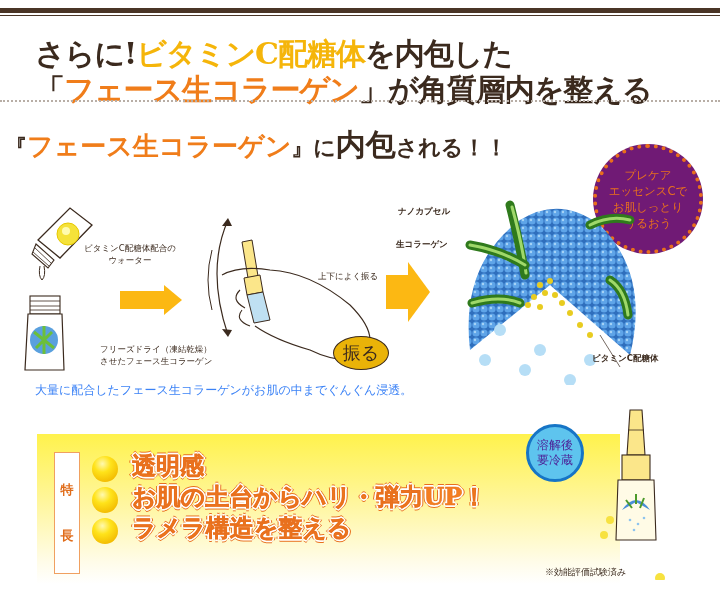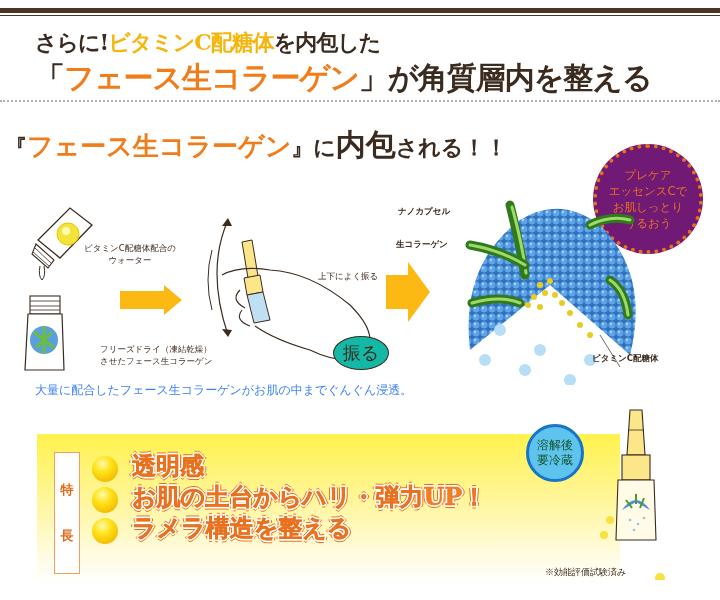--- a/index.html
+++ b/index.html
@@ -4,21 +4,21 @@
 <style>
   * { box-sizing: border-box; margin: 0; padding: 0; }
   html, body { width: 720px; height: 600px; background: #ffffff; overflow: hidden; }
   body { position: relative; font-family: "DejaVu Serif", serif; color: #3b2a1e; }
 
   .top-rule { position: absolute; left: 0; top: 8px; width: 720px; height: 5px; background: #4a3526; }
   .top-rule2 { position: absolute; left: 0; top: 15px; width: 720px; height: 1px; background: #4a3526; }
   .dotted-rule { position: absolute; left: 0; top: 100px; width: 720px; height: 0; border-top: 2px dotted #b8aea6; }
 
   .headline { position: absolute; left: 35px; top: 24px; width: 680px; font-weight: bold; line-height: 36px; letter-spacing: -1px; }
-  .headline .l1 { font-size: 22px; }
+  .headline .l1 { font-size: 30px; margin-top: 12px; }
   .headline .l2 { font-size: 30px; }
   .dark { color: #3b2a1e; }
   .yellow { color: #f5b50a; }
   .orange { color: #f07d1a; }
 
   .subhead { position: absolute; left: 5px; top: 128px; font-weight: bold; line-height: 34px; }
   .subhead .s1 { font-size: 22px; }
   .subhead .s2 { font-size: 22px; }
   .subhead .big { font-size: 30px; }
 
@@ -26,21 +26,21 @@
             background: #701a75; border: 4px dotted #e86e1c; display: flex; flex-direction: column;
             align-items: center; justify-content: center; font-family: "DejaVu Sans", sans-serif;
             font-size: 11.5px; color: #e8701e; line-height: 16px; text-align: center; }
 
   .label-sm { position: absolute; font-family: "DejaVu Sans", sans-serif; font-size: 8.5px; color: #3b2a1e; line-height: 12px; }
   .label-b { font-weight: bold; }
   .arrow-body { position: absolute; background: #fcb813; }
   .arrow-head { position: absolute; width: 0; height: 0; border-style: solid; border-color: transparent transparent transparent #fcb813; }
 
   .shake-bubble { position: absolute; left: 333px; top: 336px; width: 56px; height: 34px; border: 1.5px solid #3b2a1e;
-                  border-radius: 50%; background: #14b8a6; display: flex; align-items: center; justify-content: center;
+                  border-radius: 50%; background: #eab308; display: flex; align-items: center; justify-content: center;
                   font-family: "DejaVu Sans", sans-serif; font-size: 18px; color: #3b2a1e; }
 
   .penetrate { position: absolute; left: 35px; top: 382px; font-size: 12px; color: #3b82f6; }
 
   .features-box { position: absolute; left: 37px; top: 434px; width: 583px; height: 150px;
                   background: linear-gradient(to bottom, #fff24c 0%, #fff69c 45%, #fffce8 85%, #ffffff 100%); }
   .feat-tag { position: absolute; left: 54px; top: 452px; width: 26px; height: 122px; border: 1.5px solid #f0a060;
               background: #fff; display: flex; flex-direction: column; align-items: center; justify-content: space-around;
               padding: 14px 0; font-size: 13px; color: #e06c1a; font-weight: bold; }
   .feat-list { position: absolute; left: 92px; top: 451px; }
@@ -49,21 +49,21 @@
          margin-right: 14px; flex-shrink: 0; }
   .feat-text { font-size: 24px; font-weight: bold; color: #f07d1a; letter-spacing: 0px;
                text-shadow: -2px 0 #fff, 2px 0 #fff, 0 -2px #fff, 0 2px #fff, -1px -1px #fff, 1px 1px #fff, -1px 1px #fff, 1px -1px #fff,
                             -3px 0 #e8701e, 3px 0 #e8701e, 0 -3px #e8701e, 0 3px #e8701e; -webkit-text-stroke: 0.5px #e8701e; color: #f07d1a; }
   .feat-text { color: #f47d20; }
   .note { position: absolute; left: 545px; top: 566px; font-size: 9px; color: #3b2a1e; }
 
   .cold-badge { position: absolute; left: 526px; top: 424px; width: 58px; height: 58px; border-radius: 50%;
                 background: #5ec4ee; border: 3px solid #1675c6; display: flex; flex-direction: column;
                 align-items: center; justify-content: center; font-family: "DejaVu Sans", sans-serif; font-size: 12px;
-                color: #14532d; line-height: 15px; }
+                color: #4c1d95; line-height: 15px; }
 </style>
 </head>
 <body>
 
 <div class="top-rule"></div>
 <div class="top-rule2"></div>
 
 <div class="headline">
   <div class="l1">
     <span class="dark">さらに!</span><span class="yellow">ビタミンC配糖体</span><span class="dark">を内包した</span>

